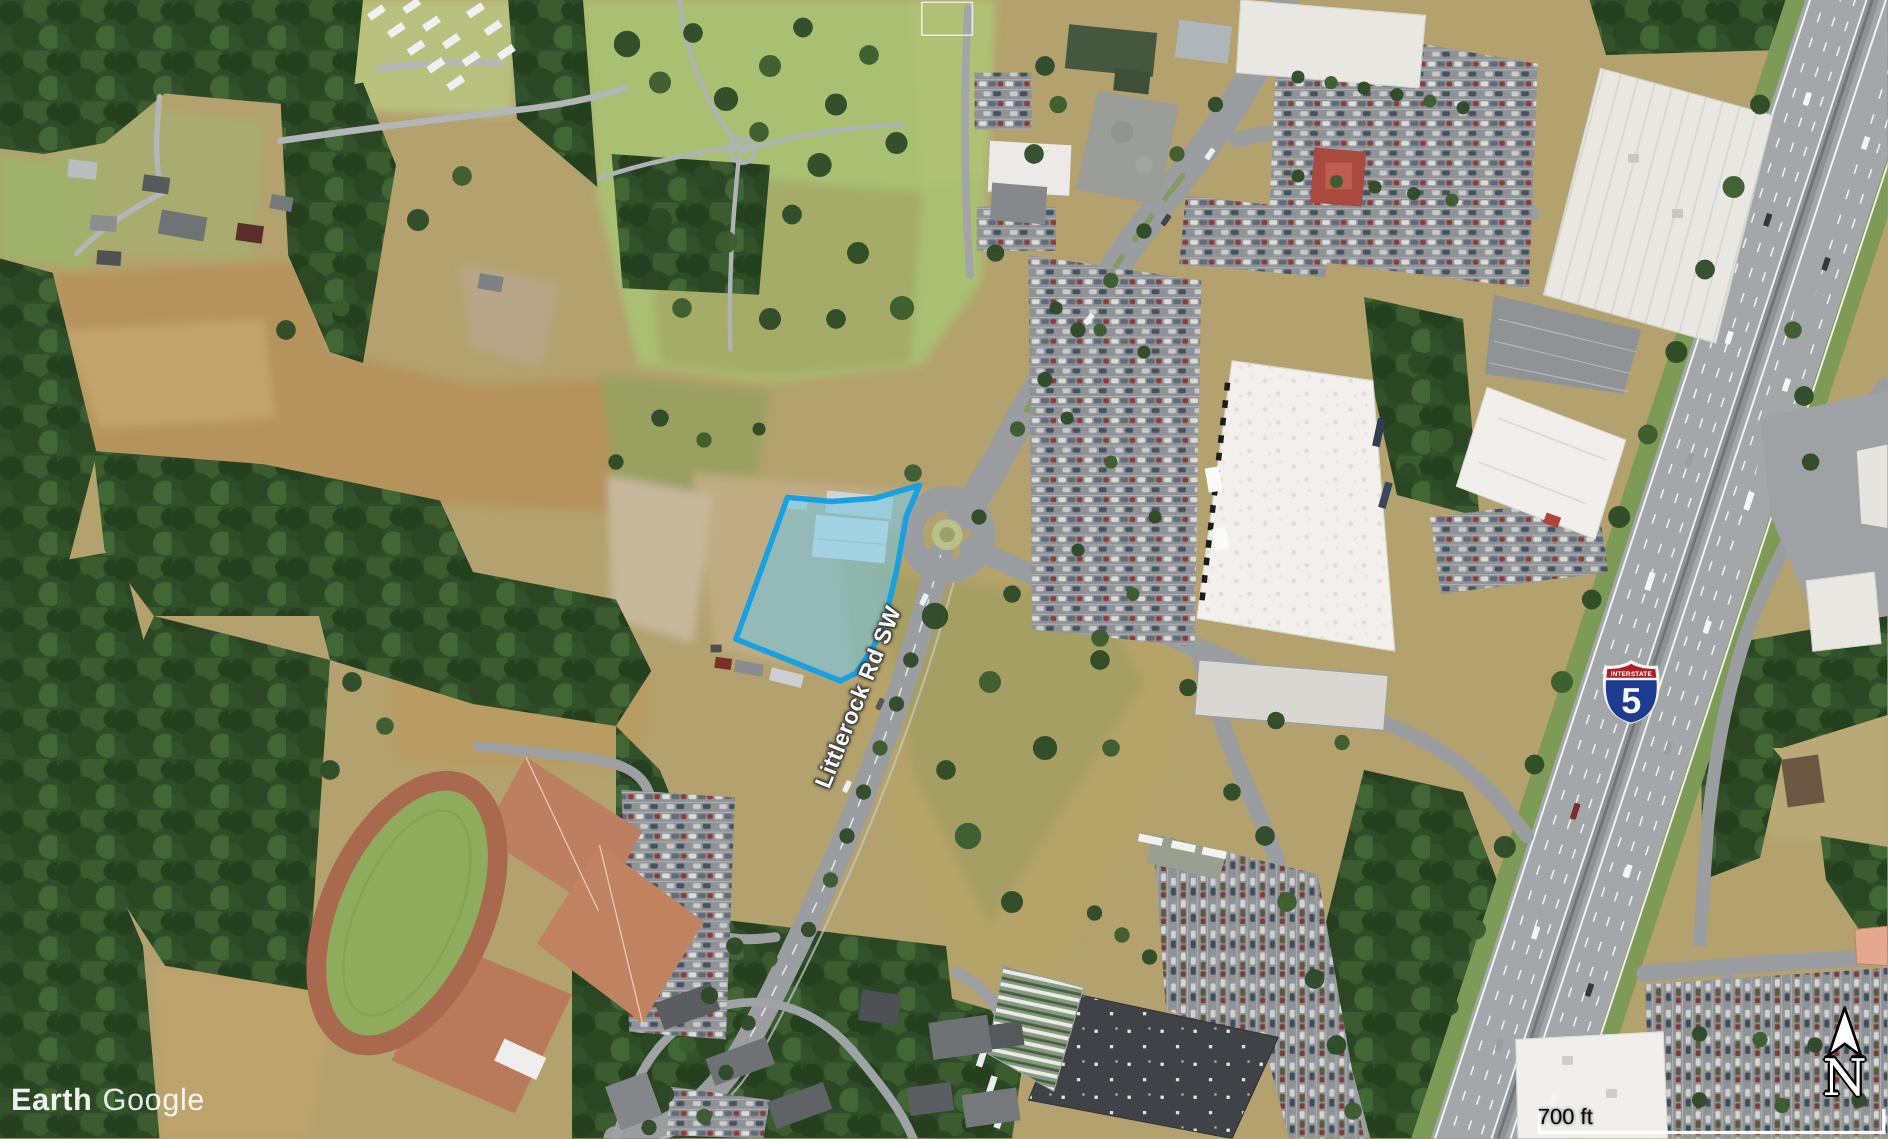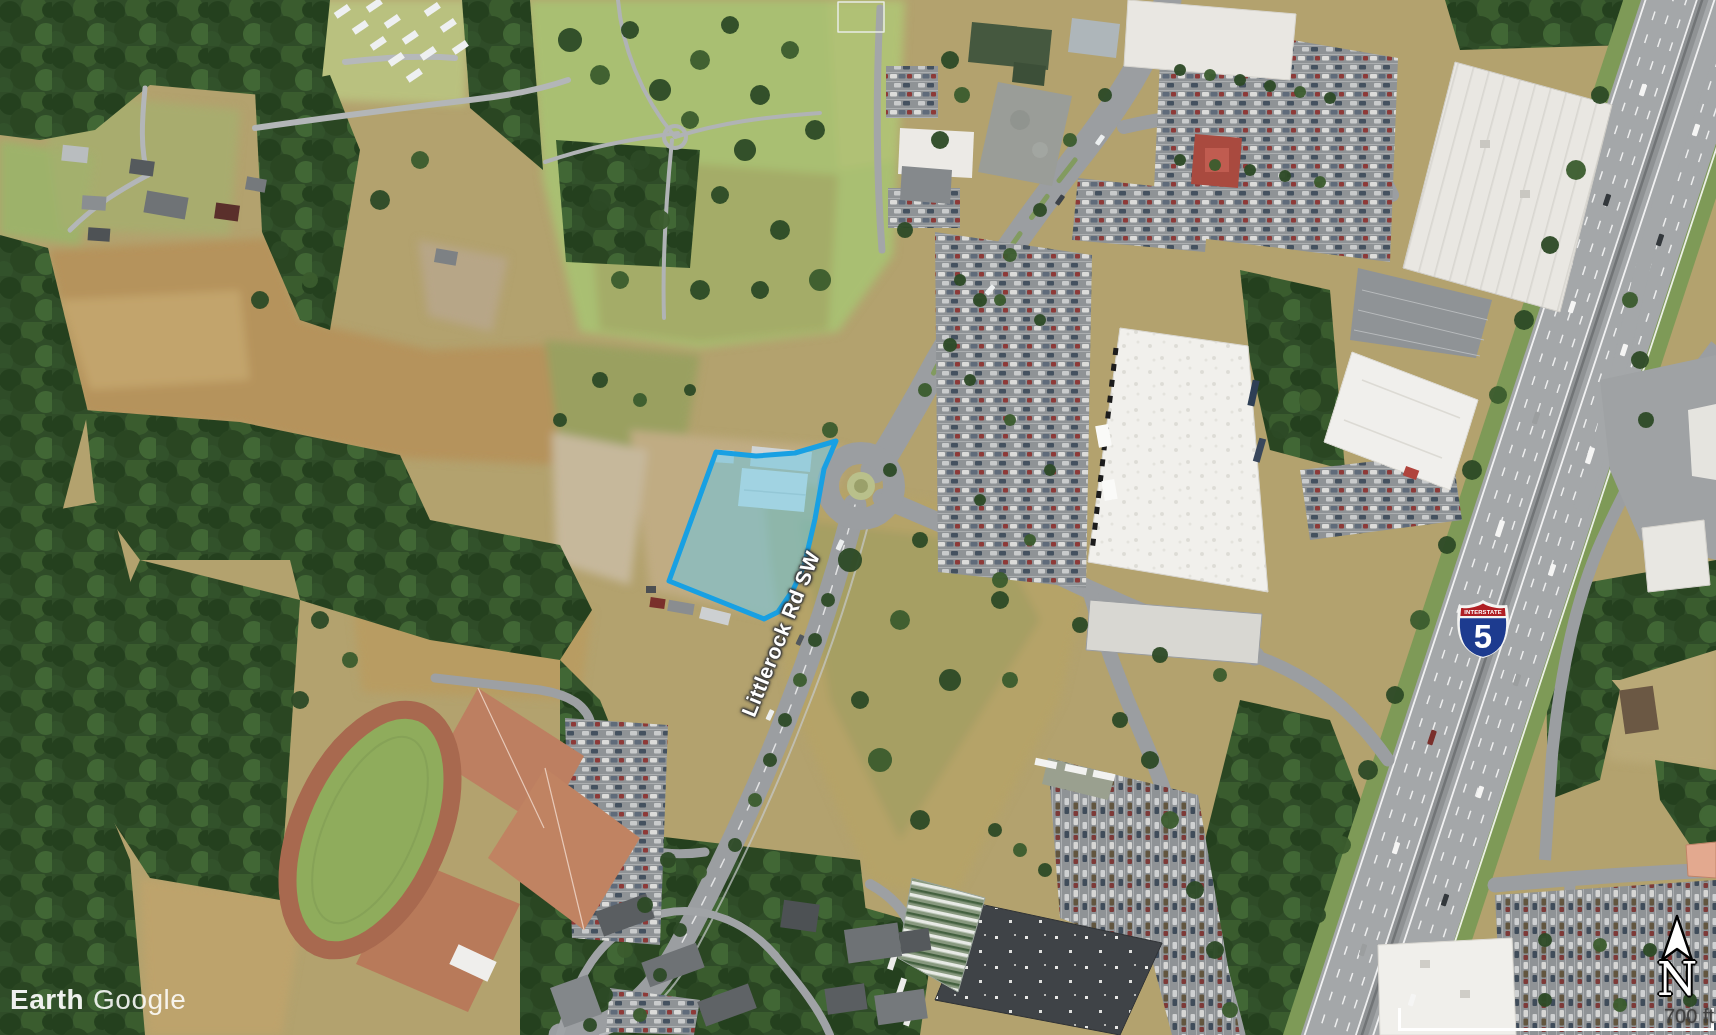--- a/index.html
+++ b/index.html
@@ -14,22 +14,22 @@
   #watermark .b{font-weight:600;}
   #watermark .p{font-weight:300;margin-left:9px;opacity:.95;}
   #shield{left:1454px;top:598px;}
   #north{left:1650px;top:914px;width:54px;text-align:center;}
   #north-letter{left:1650px;top:956px;width:54px;text-align:center;
     font-family:"DejaVu Serif","Liberation Serif",serif;font-size:46px;line-height:1;color:#fff;
     text-shadow:-2px 0 0 #000,2px 0 0 #000,0 -2px 0 #000,0 2px 0 #000,-1px -1px 0 #000,1px 1px 0 #000,-1px 1px 0 #000,1px -1px 0 #000;}
   #scalebar{left:1398px;top:1006px;width:316px;height:25px;}
   #scalebar .bar{position:absolute;left:0;bottom:0;width:310px;height:20px;
     border-left:3px solid #fff;border-right:3px solid #fff;border-bottom:3px solid #fff;}
-  #scalebar .lbl{position:absolute;left:0;right:0;top:-1px;text-align:right;color:#404040;
-    font-size:20px;text-shadow:0 0 3px rgba(0,0,0,.7);margin-left:44px;}
+  #scalebar .lbl{position:absolute;left:0;right:0;top:-1px;text-align:left;color:#000000;
+    font-size:20px;text-shadow:0 0 3px rgba(0,0,0,.7);}
   svg text{font-family:"Liberation Sans",sans-serif;}
 </style>
 </head>
 <body>
 
 <div id="stage">
 <svg id="map-art" width="1716" height="1035" viewBox="0 0 1716 1035" xmlns="http://www.w3.org/2000/svg">
   <defs>
     <filter id="soft" x="-10%" y="-10%" width="120%" height="120%">
           <feGaussianBlur stdDeviation="4"></feGaussianBlur>

